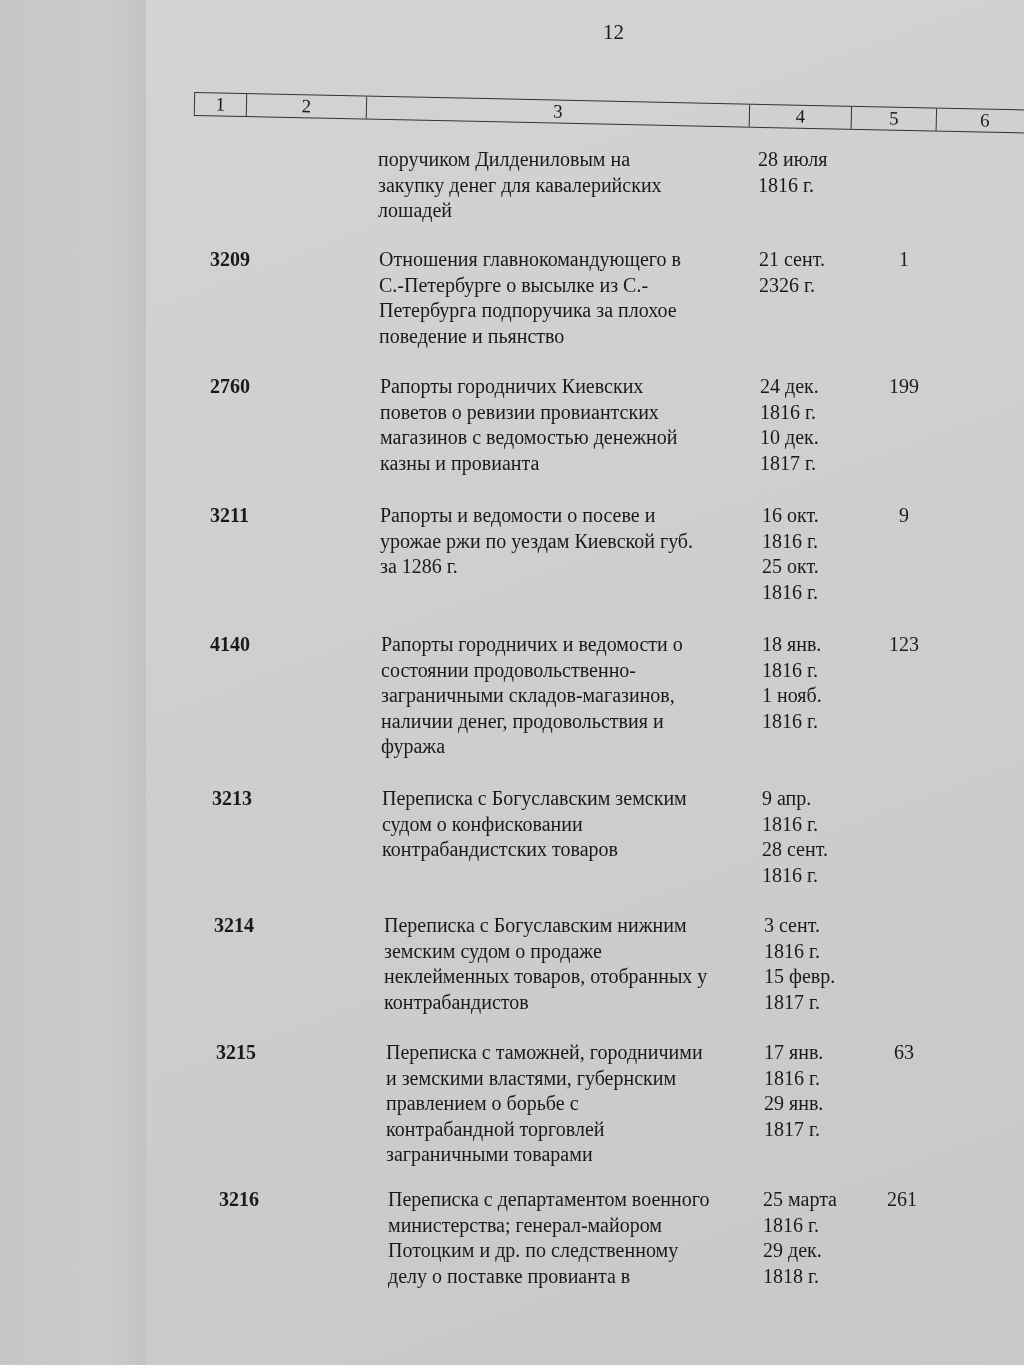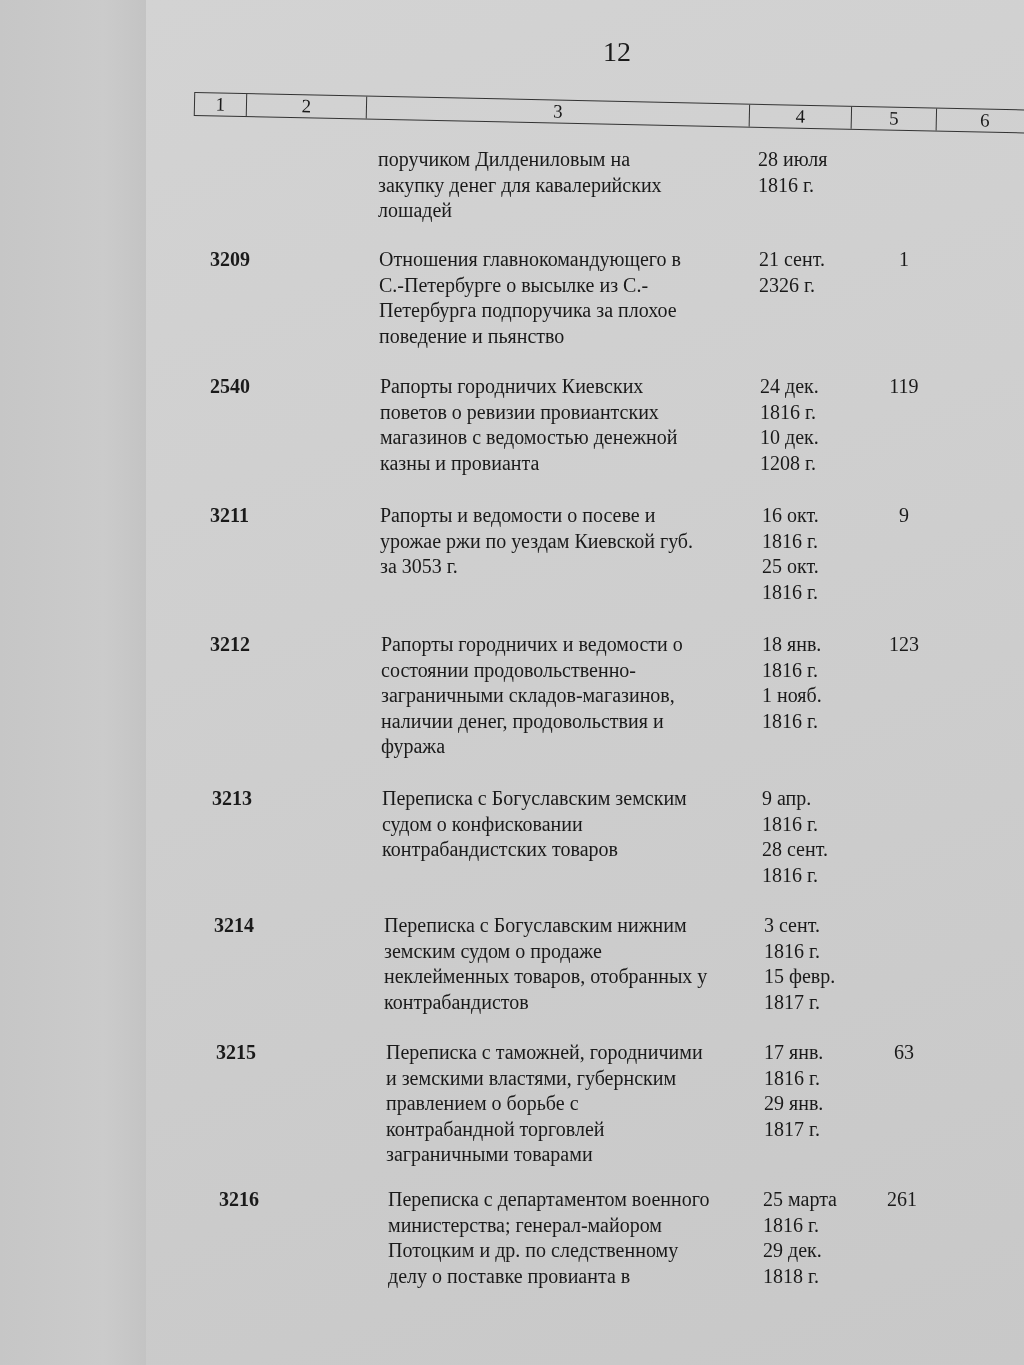--- a/index.html
+++ b/index.html
@@ -22,22 +22,22 @@
       background: linear-gradient(to right, #c6c6c6 0%, #cbcbcb 70%, #c3c3c3 100%);
     }
     .page {
       position: absolute;
       left: 146px; top: 0;
       width: 878px; height: 1365px;
       background: linear-gradient(160deg, #d3d3d3 0%, #cfcfcf 40%, #c8c8c8 100%);
     }
     .page-number {
       position: absolute;
-      left: 603px; top: 36px;
-      font-size: 28px;
+      left: 603px; top: 20px;
+      font-size: 21px;
     }
     .header-row {
       position: absolute;
       left: 194px; top: 92px;
       width: 840px; height: 24px;
       transform: rotate(1.2deg);
       transform-origin: left center;
       border: 1.5px solid #333;
       display: flex;
       box-sizing: border-box;
@@ -121,46 +121,46 @@
   <div class="desc" style="left:379px">Отношения главнокомандующего в
 С.-Петербурге о высылке из С.-
 Петербурга подпоручика за плохое
 поведение и пьянство</div>
   <div class="dates" style="left:759px">21 сент.
 2326 г.</div>
   <div class="sheets" style="left:874px">1</div>
 </div>
 
 <div class="entry" style="top:374px">
-  <div class="num" style="left:210px">2540</div>
+  <div class="num" style="left:210px">2760</div>
   <div class="desc" style="left:380px">Рапорты городничих Киевских
 поветов о ревизии провиантских
 магазинов с ведомостью денежной
 казны и провианта</div>
   <div class="dates" style="left:760px">24 дек.
 1816 г.
 10 дек.
-1208 г.</div>
-  <div class="sheets" style="left:874px">119</div>
+1817 г.</div>
+  <div class="sheets" style="left:874px">199</div>
 </div>
 
 <div class="entry" style="top:503px">
   <div class="num" style="left:210px">3211</div>
   <div class="desc" style="left:380px">Рапорты и ведомости о посеве и
 урожае ржи по уездам Киевской губ.
-за 3053 г.</div>
+за 1286 г.</div>
   <div class="dates" style="left:762px">16 окт.
 1816 г.
 25 окт.
 1816 г.</div>
   <div class="sheets" style="left:874px">9</div>
 </div>
 
 <div class="entry" style="top:632px">
-  <div class="num" style="left:210px">3212</div>
+  <div class="num" style="left:210px">4140</div>
   <div class="desc" style="left:381px">Рапорты городничих и ведомости о
 состоянии продовольственно-
 заграничными складов-магазинов,
 наличии денег, продовольствия и
 фуража</div>
   <div class="dates" style="left:762px">18 янв.
 1816 г.
 1 нояб.
 1816 г.</div>
   <div class="sheets" style="left:874px">123</div>

